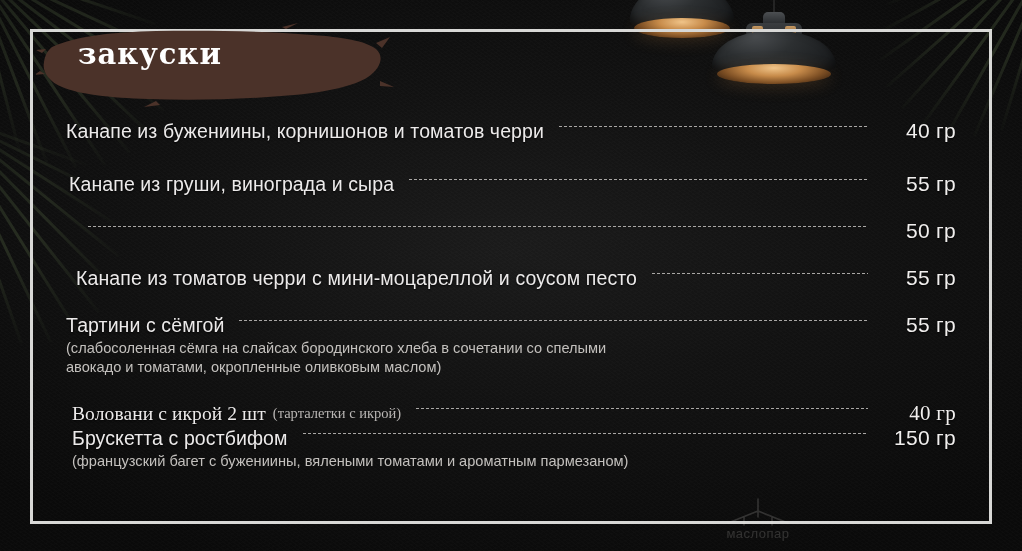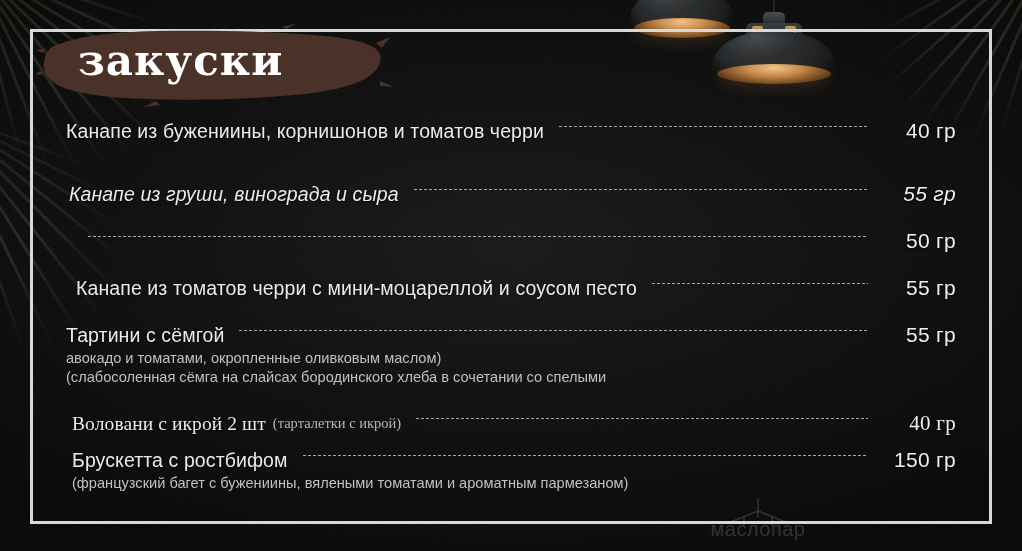--- a/index.html
+++ b/index.html
@@ -142,21 +142,21 @@
   #title-brush {
     position: absolute;
     inset: 0;
   }
   #title-text {
     position: absolute;
     left: 42px;
     top: 21px;
     font-family: "DejaVu Serif", serif;
     font-weight: 700;
-    font-size: 42px;
+    font-size: 29px;
     line-height: 1;
     color: #ffffff;
     letter-spacing: 1px;
     white-space: nowrap;
     text-align: right;
   }
 
   
   #menu {
     position: absolute;
@@ -208,26 +208,26 @@
     color: #c3c0bd;
     font-size: 14.6px;
     line-height: 19px;
     max-width: 800px;
     margin-top: 2px;
   }
   .desc div { white-space: nowrap; }
 
   
   .r0 { margin-top: 0; }
-  .r1 { margin-top: 39px; font-style: italic; }
+  .r1 { margin-top: 29px; }
   .r2 { margin-top: 23px; }
   .r3 { margin-top: 23px; }
   .r4 { margin-top: 23px; }
   .r5 { margin-top: 24px; font-family: Liberation Serif, serif; }
-  .r6 { margin-top: 12px; }
+  .r6 { }
 
   .indent1 { padding-left: 3px; }
   .indent2 { padding-left: 7px; }
   .indent3 { padding-left: 10px; }
   .indent4 { padding-left: 6px; }
 
   
   #watermark {
     position: absolute;
     left: 698px;
@@ -237,21 +237,21 @@
     opacity: .17;
     pointer-events: none;
   }
   #watermark-text {
     position: absolute;
     left: 0;
     bottom: 0;
     width: 100%;
     text-align: center;
     color: #e9e6e2;
-    font-size: 20px;
+    font-size: 13px;
     letter-spacing: .5px;
     font-family: "Liberation Sans", sans-serif;
   }
 </style>
 </head>
 <body>
 
 <div id="page" style="background: rgb(13, 13, 13);">
 
   <div class="bg-base"></div>
@@ -352,22 +352,22 @@
       </div>
     </div>
 
     <div class="item r4">
       <div class="row">
         <span class="row-name">Тартини с сёмгой</span>
         <span class="leader"></span>
         <span class="row-weight">55 гр</span>
       </div>
       <div class="desc">
+        <div>(слабосоленная сёмга на слайсах бородинского хлеба в сочетании со спелыми</div>
         <div>авокадо и томатами, окропленные оливковым маслом)</div>
-        <div>(слабосоленная сёмга на слайсах бородинского хлеба в сочетании со спелыми</div>
       </div>
     </div>
 
     <div class="item r5 indent4">
       <div class="row">
         <span class="row-name">Воловани с икрой 2 шт</span>
         <span class="row-note">(тарталетки с икрой)</span>
         <span class="leader"></span>
         <span class="row-weight">40 гр</span>
       </div>

